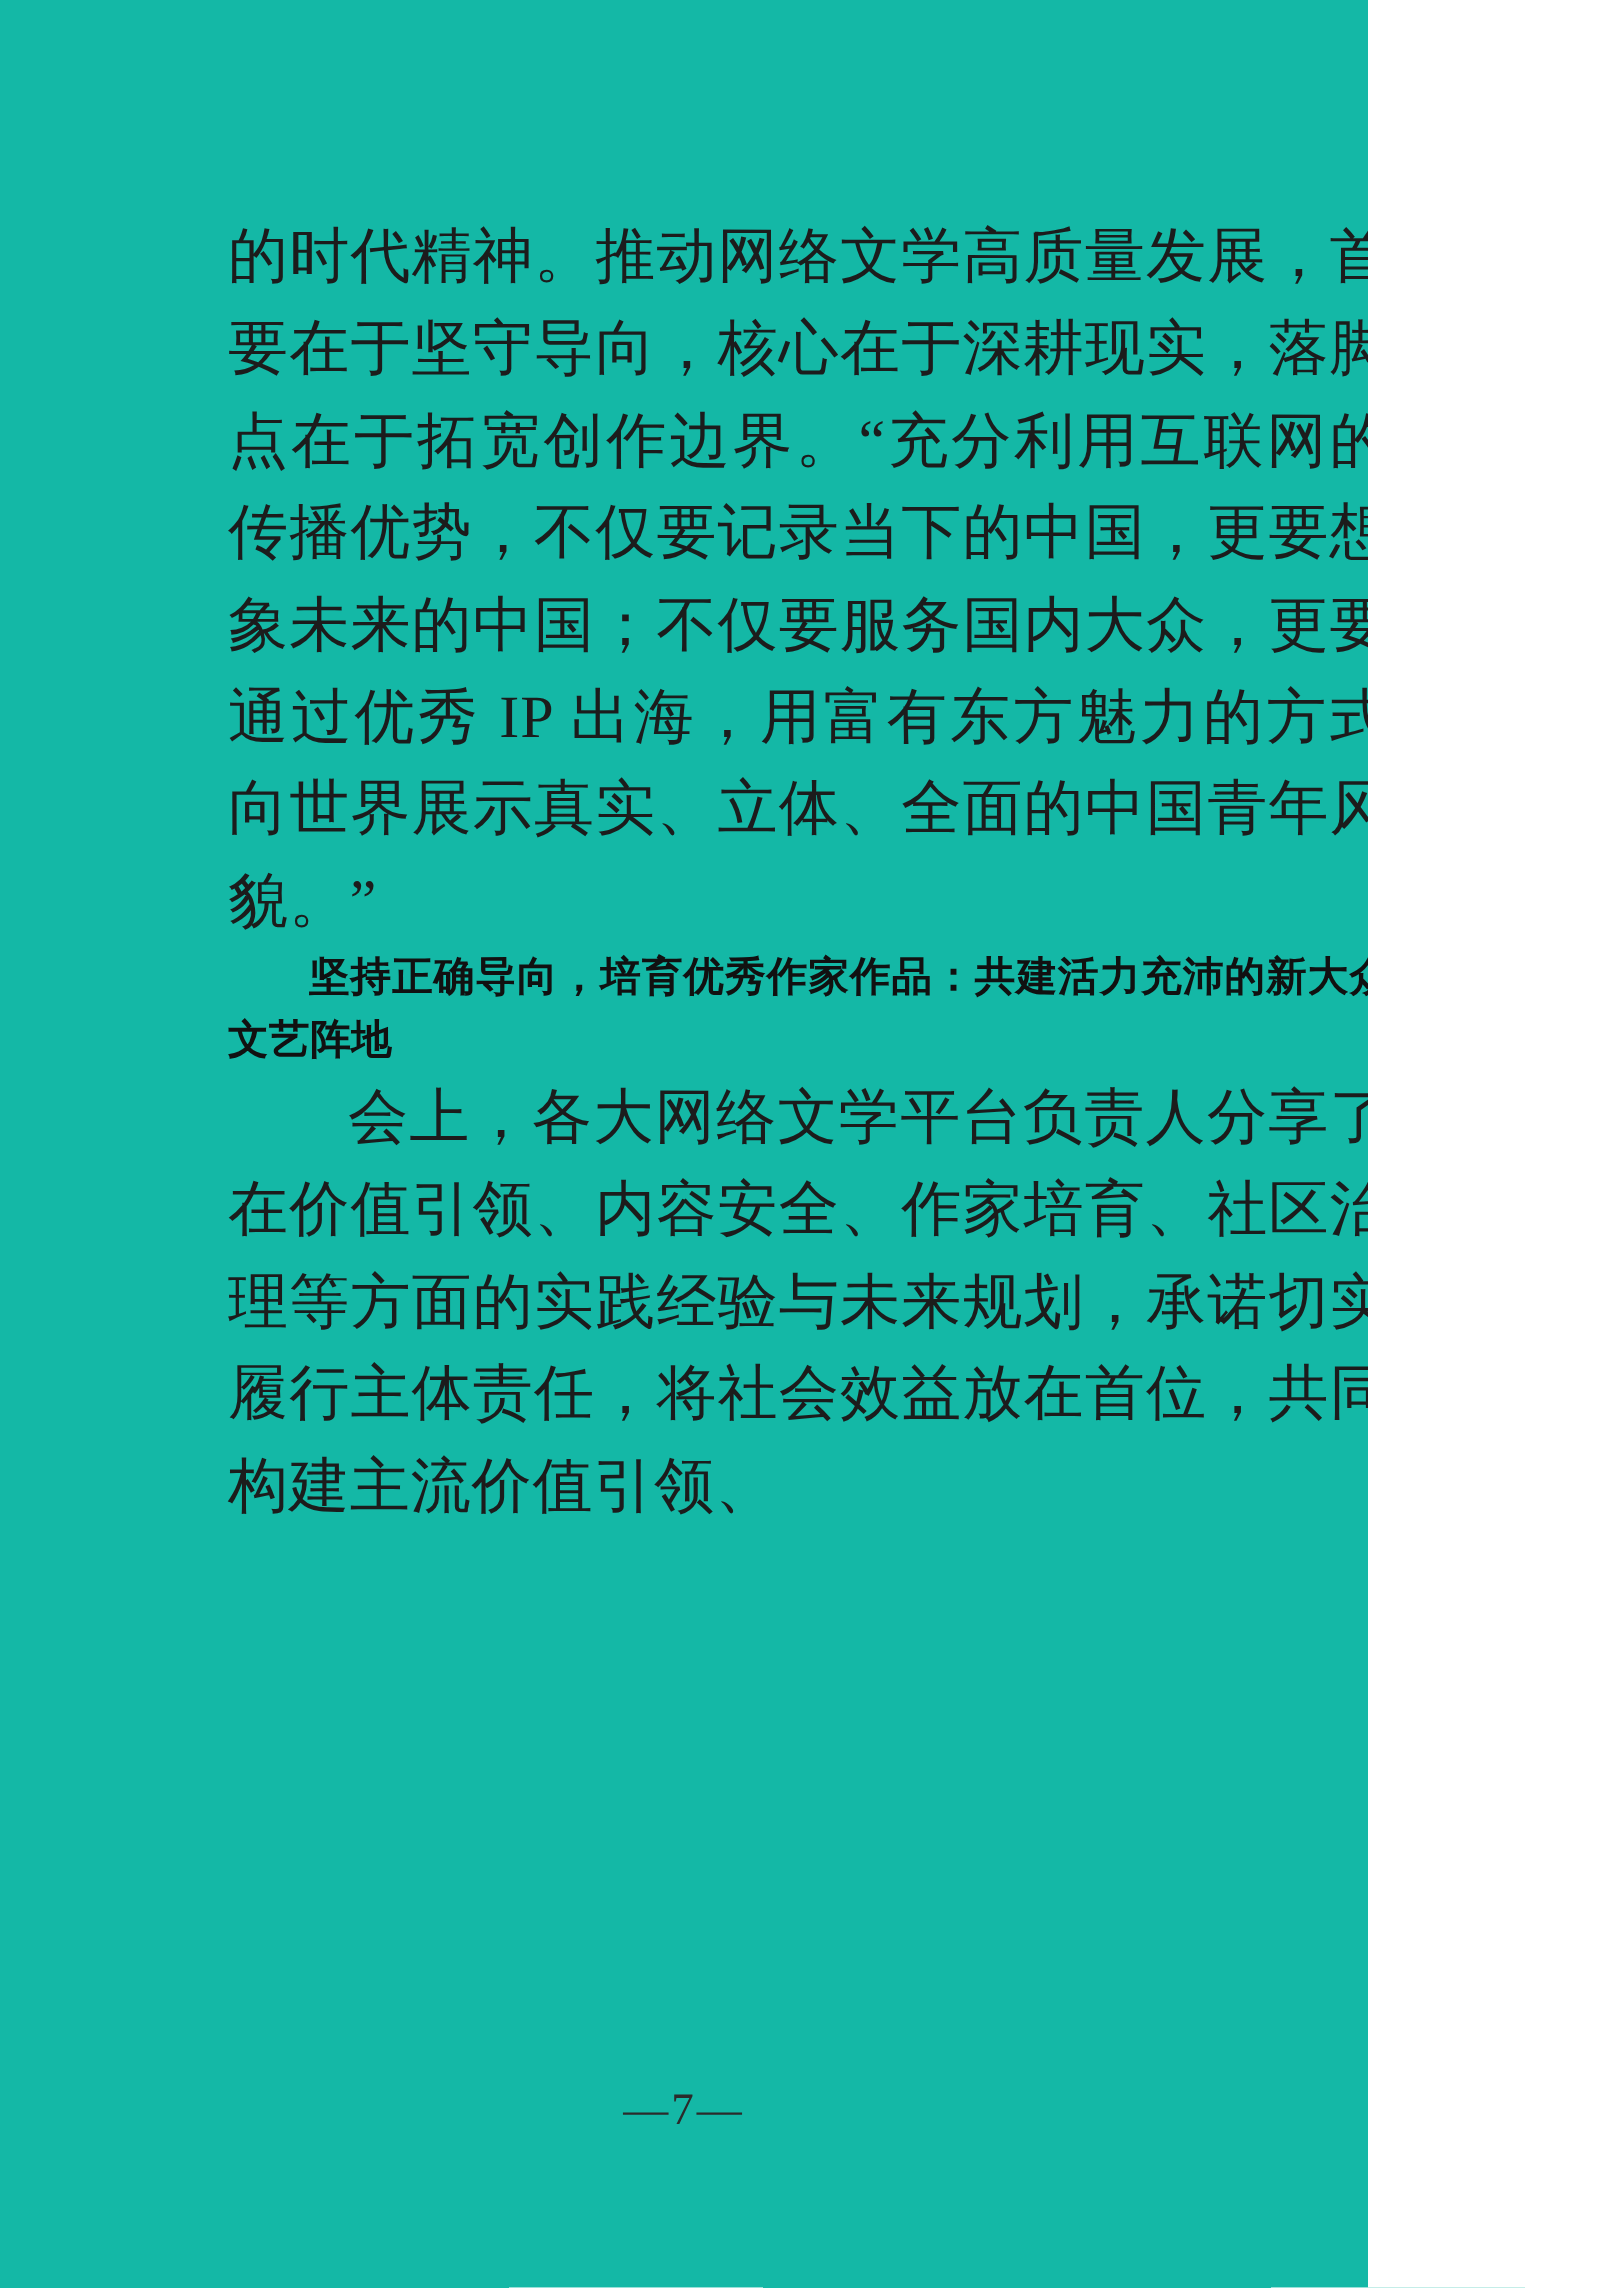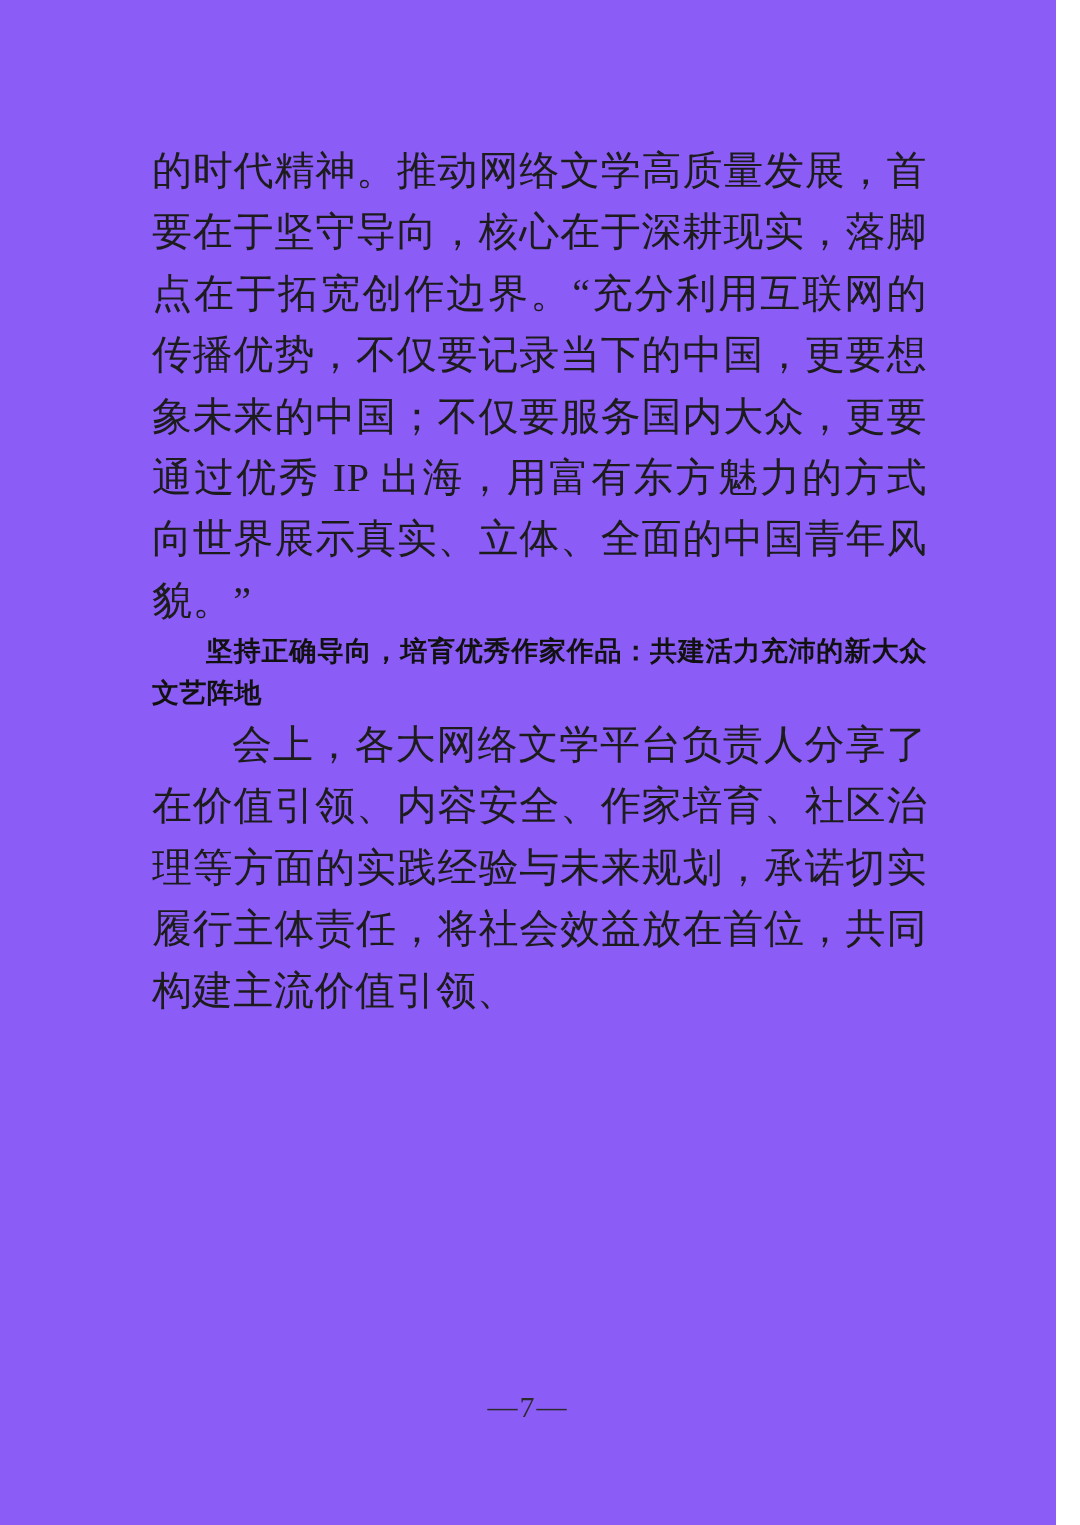--- a/index.html
+++ b/index.html
@@ -1,24 +1,24 @@
 <!DOCTYPE html>
 <html><head>
 <meta charset="utf-8">
 <style>
   html, body {
     margin: 0;
     padding: 0;
     background: #ffffff;
   }
   .page {
-    width: 1056px;
+    width: 912px;
     height: 1525px;
     position: relative;
-    background: #8b5cf6;
+    background: #14b8a6;
     box-sizing: border-box;
     overflow: hidden;
   }
   .content {
     position: absolute;
     left: 152px;
     top: 140px;
     width: 775px;
   }
   .para {

